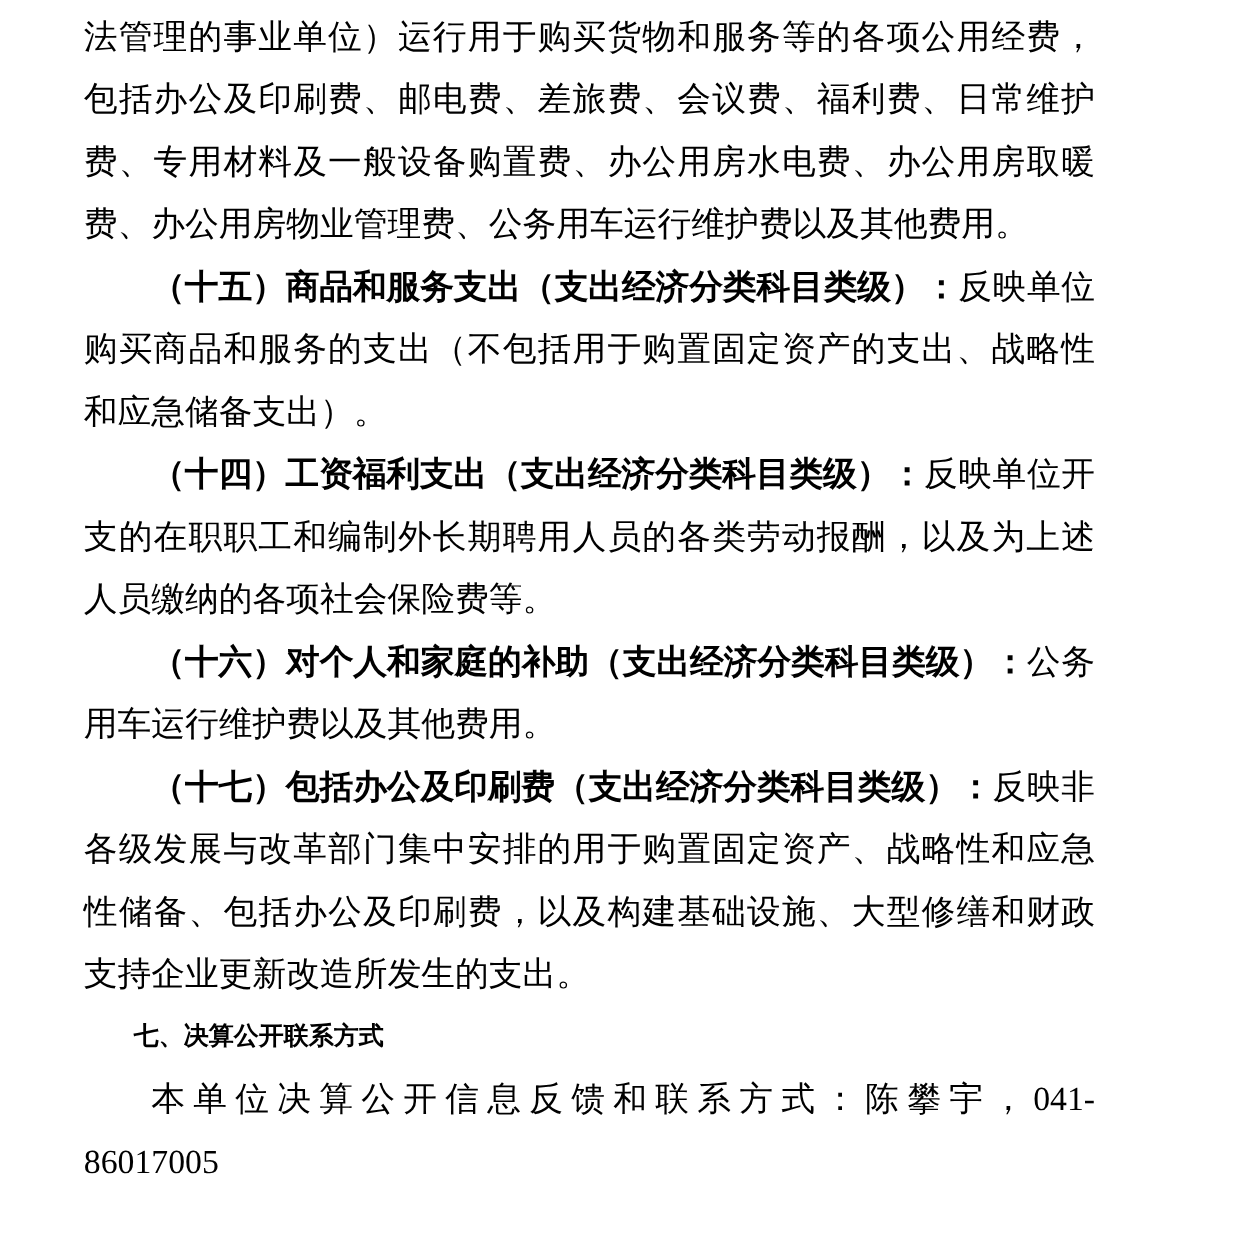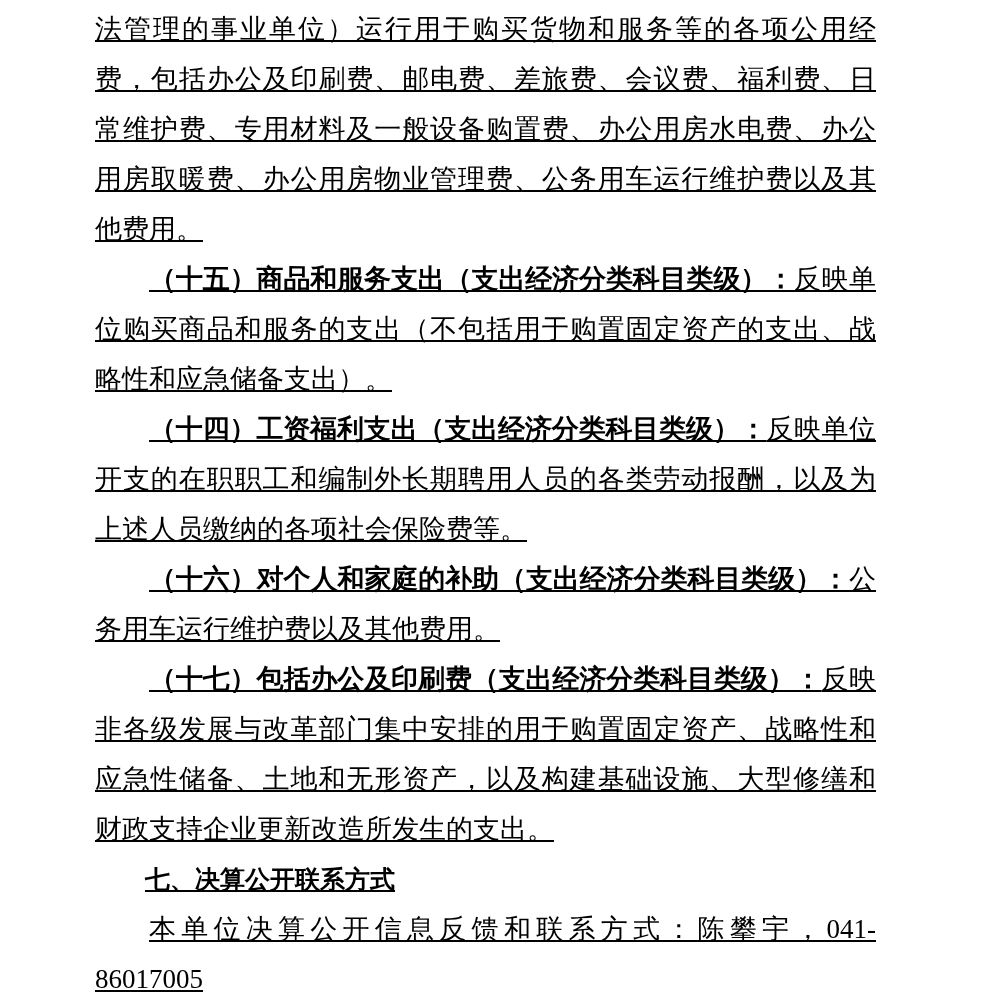--- a/index.html
+++ b/index.html
@@ -9,47 +9,46 @@
   }
   body {
     width: 1000px;
     height: 1005px;
     overflow: hidden;
   }
   .page {
     box-sizing: border-box;
     width: 1000px;
     height: 1005px;
-    padding: 4px 124px 0 95px;
+    padding: 4px 124px 0 67px;
     font-family: "Liberation Serif", "DejaVu Serif", serif;
     font-size: 27px;
     line-height: 50px;
     color: #000000;
     text-align: justify;
     text-justify: inter-character;
-    text-decoration: underline;
   }
   .para {
     margin: 0;
     padding: 0;
     text-indent: 2em;
   }
   .no-indent {
     text-indent: 0;
   }
   .lead {
     font-weight: bold;
     letter-spacing: -0.6px;
   }
   .heading {
     margin: 0;
     padding: 0;
     font-family: "Liberation Sans", "DejaVu Sans", sans-serif;
     font-weight: bold;
-    font-size: 25px;
+    font-size: 20px;
     line-height: 50px;
     text-indent: 2em;
     text-align: left;
   }
   .contact {
     text-align-last: justify;
     -moz-text-align-last: justify;
   }
 </style>
 </head>
@@ -58,19 +57,19 @@
 <div class="page">
 
   <p class="para no-indent">法管理的事业单位）运行用于购买货物和服务等的各项公用经费，包括办公及印刷费、邮电费、差旅费、会议费、福利费、日常维护费、专用材料及一般设备购置费、办公用房水电费、办公用房取暖费、办公用房物业管理费、公务用车运行维护费以及其他费用。</p>
 
   <p class="para"><span class="lead">（十五）商品和服务支出（支出经济分类科目类级）：</span><span>反映单位购买商品和服务的支出（不包括用于购置固定资产的支出、战略性和应急储备支出）。</span></p>
 
   <p class="para"><span class="lead">（十四）工资福利支出（支出经济分类科目类级）：</span><span>反映单位开支的在职职工和编制外长期聘用人员的各类劳动报酬，以及为上述人员缴纳的各项社会保险费等。</span></p>
 
   <p class="para"><span class="lead">（十六）对个人和家庭的补助（支出经济分类科目类级）：</span><span>公务用车运行维护费以及其他费用。</span></p>
 
-  <p class="para"><span class="lead">（十七）包括办公及印刷费（支出经济分类科目类级）：</span><span>反映非各级发展与改革部门集中安排的用于购置固定资产、战略性和应急性储备、土地和无形资产，以及构建基础设施、大型修缮和财政支持企业更新改造所发生的支出。</span></p>
+  <p class="para"><span class="lead">（十七）包括办公及印刷费（支出经济分类科目类级）：</span><span>反映非各级发展与改革部门集中安排的用于购置固定资产、战略性和应急性储备、包括办公及印刷费，以及构建基础设施、大型修缮和财政支持企业更新改造所发生的支出。</span></p>
 
   <h2 class="heading">七、决算公开联系方式</h2>
 
   <p class="para contact"><span>本单位决算公开信息反馈和联系方式：陈攀宇，041-</span><br><span>86017005</span></p>
 
 </div>
 
 </body></html>

